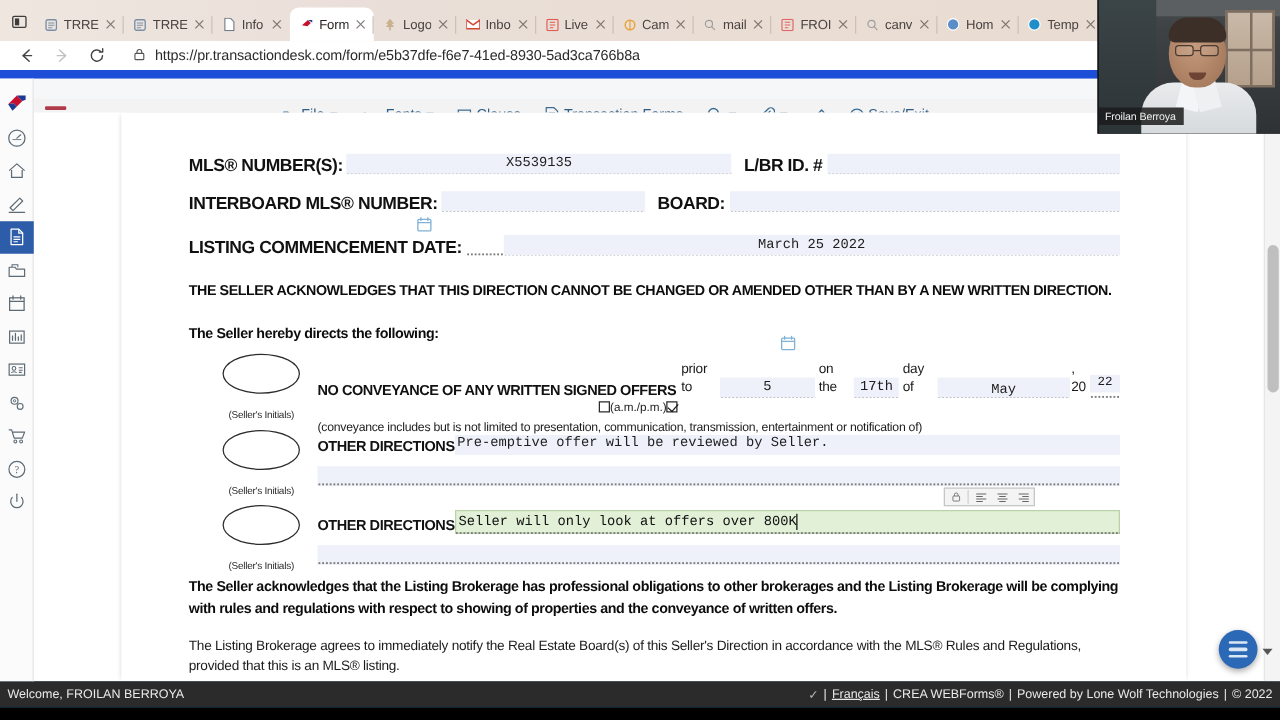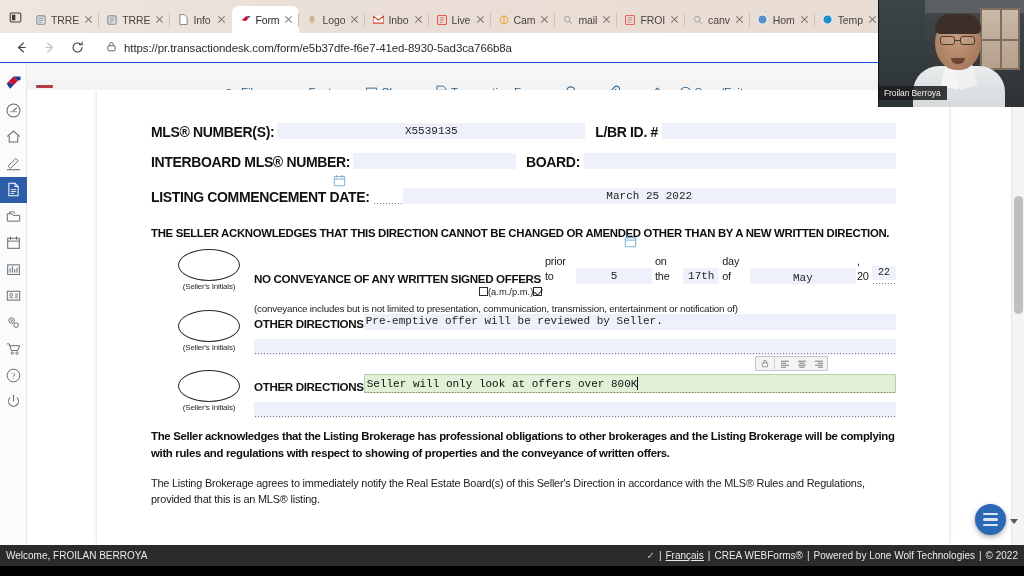--- a/index.html
+++ b/index.html
@@ -58,21 +58,21 @@
   .tab-close::before, .tab-close::after {
     content:''; position:absolute; left:1px; top:5px; width:9px; height:1.2px; background:#5c534f;
   }
   .tab-close::before { transform: rotate(45deg); }
   .tab-close::after  { transform: rotate(-45deg); }
 
   
   .navbar {
     position: absolute; left: 0; top: 33px; width: 1024px; height: 30px;
     background: #ffffff; display: flex; align-items: center; gap: 2px;
-    padding: 8px 8px; border-bottom: 1px solid #1d4ed8;
+    padding: 8px 8px; border-bottom: 7px solid #1d4ed8;
   }
   .nav-btn { width: 26px; height: 26px; display:flex; align-items:center; justify-content:center; border-radius: 4px; color:#4d4d4d;}
   .nav-btn.disabled { color: #bdbdbd; }
   .omnibox {
     flex: 1 1 auto; height: 24px; margin-left: 6px;
     display: flex; align-items: center; gap: 7px; padding: 0 8px;
     font-size: 11.5px; color: #2b2b2b;
   }
   .omnibox .url { white-space: nowrap; overflow: hidden; letter-spacing: -0.1px; }
   .aa-btn { width: 24px; height: 24px; display:flex; align-items:center; justify-content:center;
@@ -148,21 +148,21 @@
     font-size: 11.4px; color: #0d0d0d; letter-spacing: -0.32px;
   }
   .body-t {
     font-family: "Liberation Sans", sans-serif; font-size: 10.9px;
     color: #1b1b1b; letter-spacing: -0.2px; line-height: 15.4px;
   }
   .ellipse {
     width: 62px; height: 32px; border: 1.4px solid #2b2b2b; border-radius: 50%;
   }
   .initials-cap {
-    font-size: 8px; color: #2b2b2b; text-align: center; margin-top: 1px;
+    font-size: 8px; color: #2b2b2b; text-align: center; margin-top: 12px;
     letter-spacing: -0.2px;
   }
   .chk {
     display:inline-block; width: 9px; height: 9px; border: 1.3px solid #2b2b2b;
     vertical-align: -1px; position: relative;
   }
   .chk.on::after {
     content:''; position:absolute; left:1.6px; top:-1px; width:3.5px; height:7px;
     border: solid #1a1a1a; border-width: 0 1.4px 1.4px 0; transform: rotate(42deg);
   }
@@ -681,20 +681,21 @@
               <div style="position:relative;flex:1 1 auto;margin-left:3px;padding-left:30px;">
                 <div class="dotline" style="position:absolute;left:0;right:0;bottom:0;"></div>
                 <div class="fieldbox" style="position:relative;top:-1px;">
                   <span class="fieldval">March 25 2022</span>
                 </div>
               </div>
             </div>
 
             <div class="stmt" style="margin-top:22px;">THE SELLER ACKNOWLEDGES THAT THIS DIRECTION CANNOT BE CHANGED OR AMENDED OTHER THAN BY A NEW WRITTEN DIRECTION.</div>
 
+            <div class="stmt" style="margin-top:22px;">The Seller hereby directs the following:</div>
 
             <div style="position:relative;margin-top:10px;height:54px;">
               <div style="position:absolute;left:27px;top:0;">
                 <div class="ellipse"></div>
                 <div class="initials-cap">(Seller's Initials)</div>
               </div>
               <div style="position:absolute;left:103px;top:5px;right:0;">
                 <div style="display:flex;align-items:flex-end;position:relative;">
                   <span style="position:absolute;left:370px;top:-20px;">
                     <svg class="cal-ico" viewBox="0 0 16 16">

